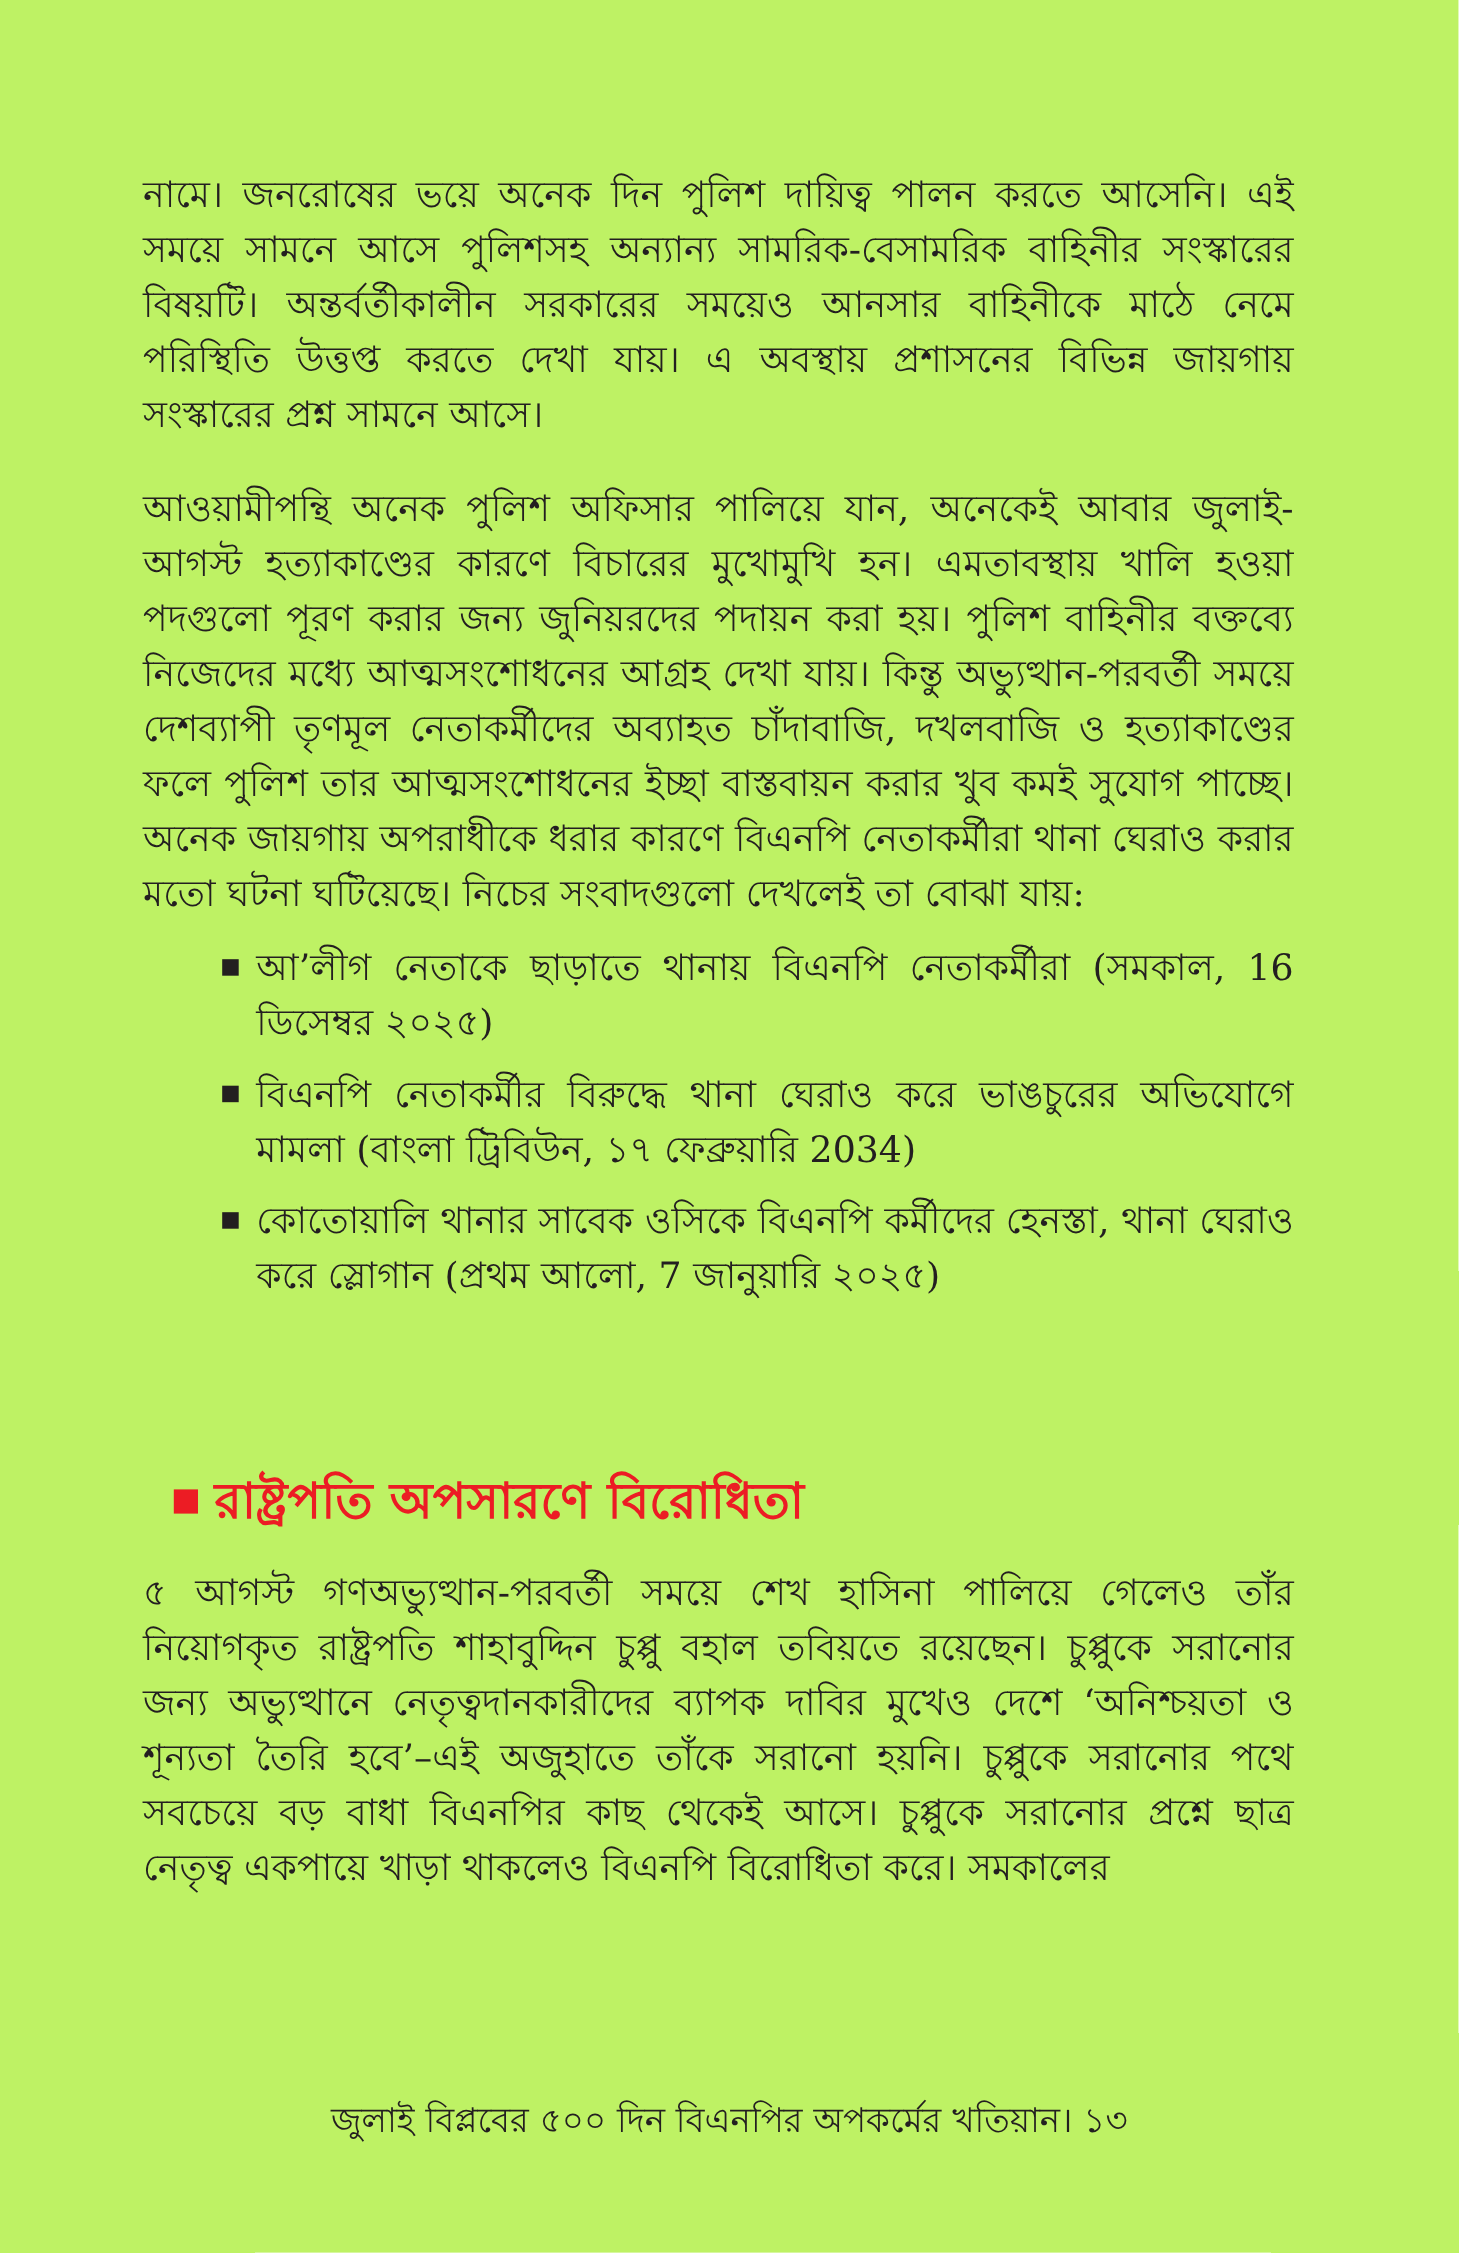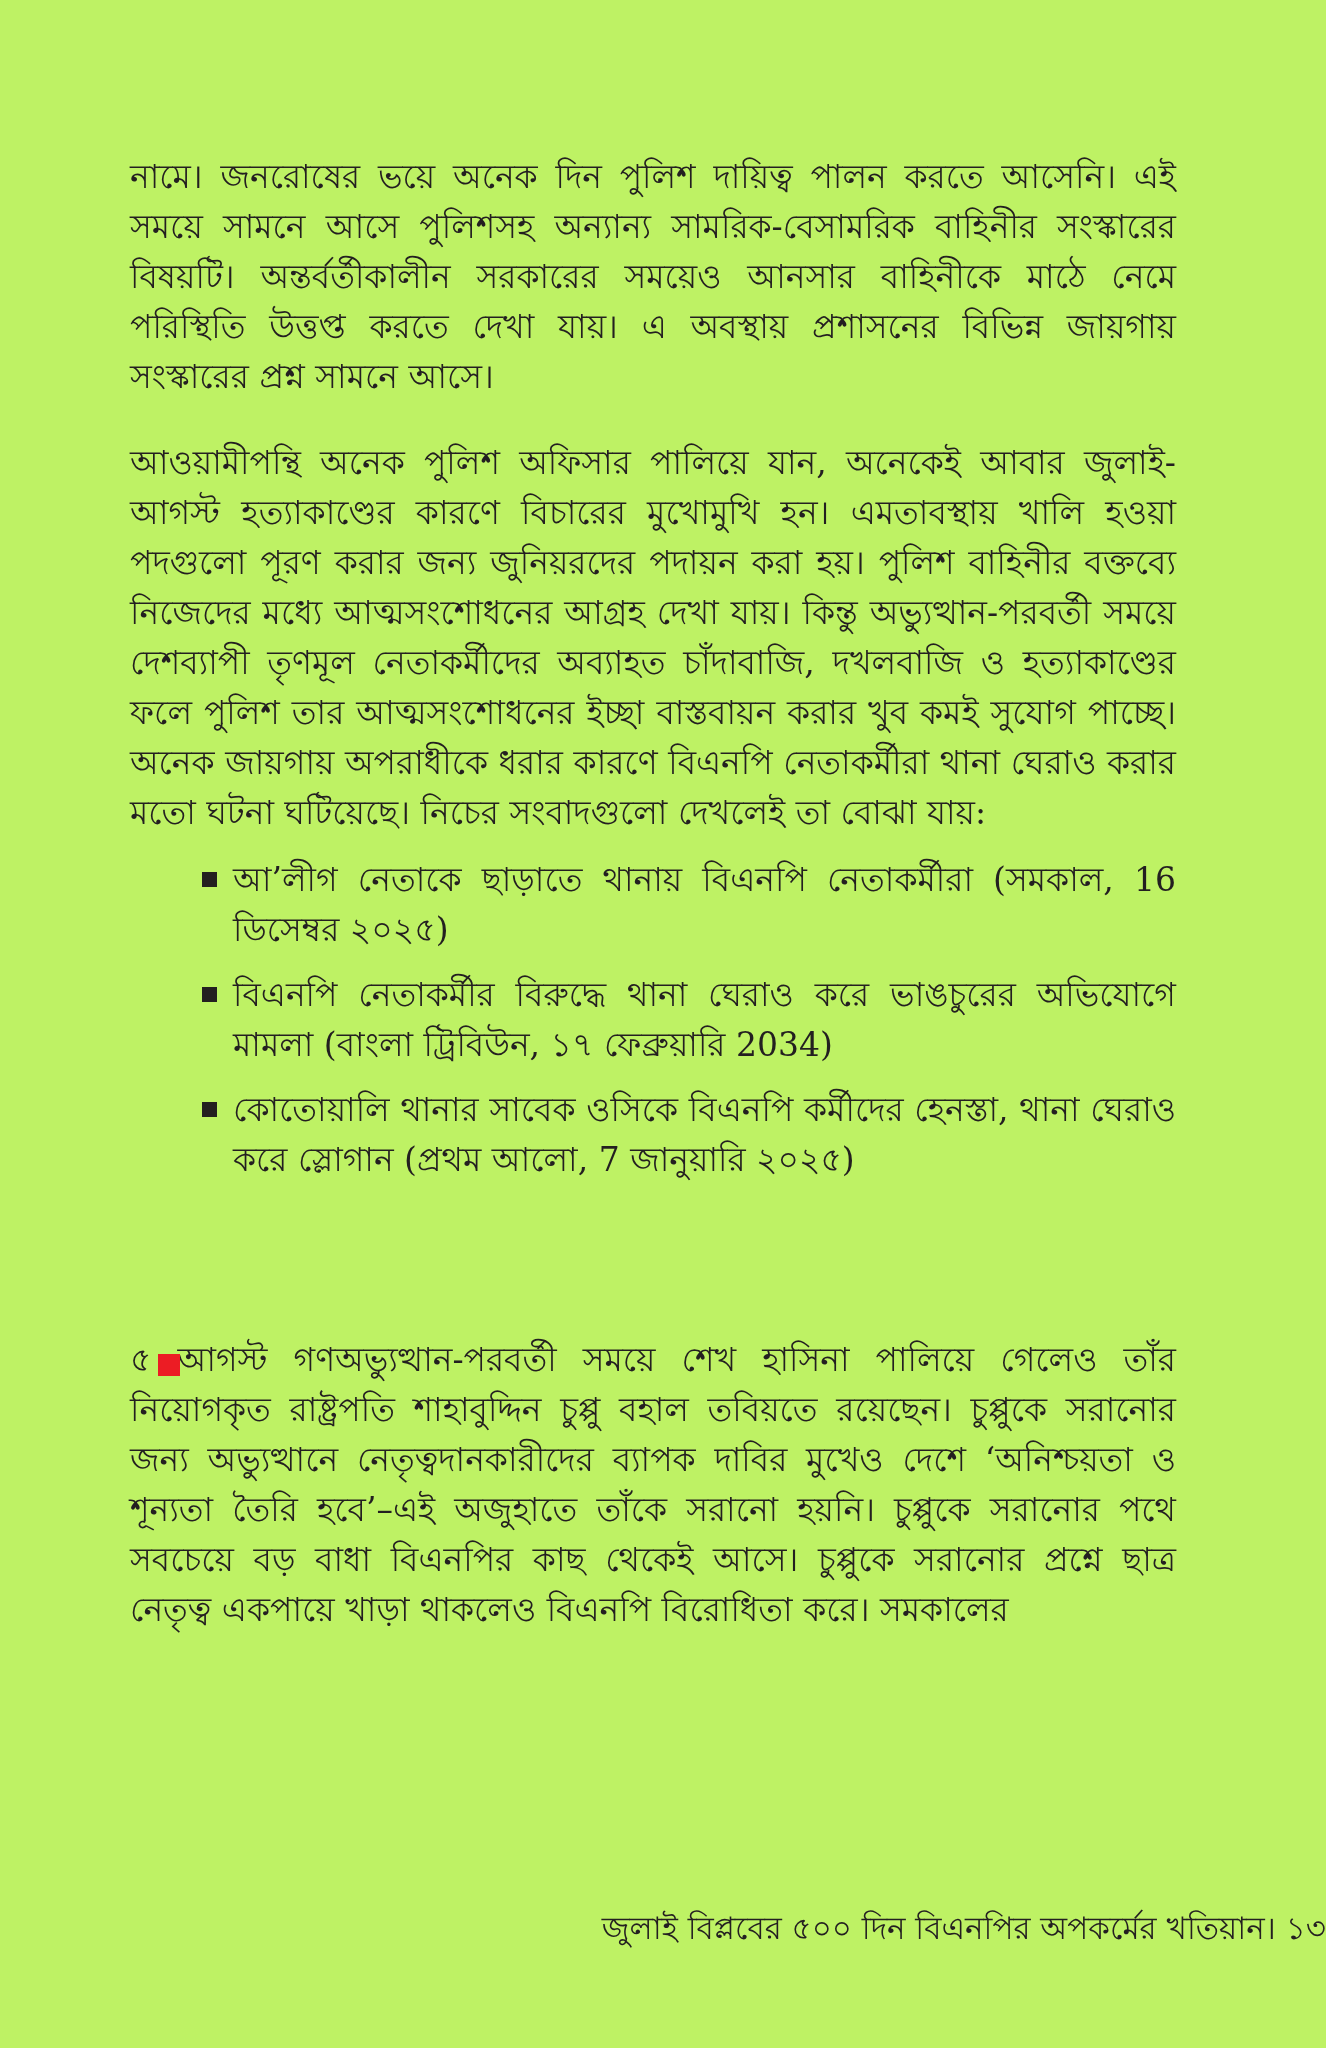--- a/index.html
+++ b/index.html
@@ -71,21 +71,21 @@
   }
   .closing-para {
     margin: 0;
     text-align: justify;
   }
   .page-footer {
     position: absolute;
     left: 0;
     right: 0;
     top: 1906px;
-    text-align: right;
+    text-align: center;
     font-size: 31px;
     line-height: 44px;
     color: #231f20;
   }
 </style>
 </head>
 <body>
 
 <div class="page">
 
@@ -105,20 +105,21 @@
         <span>বিএনপি নেতাকর্মীর বিরুদ্ধে থানা ঘেরাও করে ভাঙচুরের অভিযোগে মামলা (বাংলা ট্রিবিউন, ১৭ ফেব্রুয়ারি 2034)</span>
       </li>
       <li class="news-item">
         <span class="bullet-sq"></span>
         <span>কোতোয়ালি থানার সাবেক ওসিকে বিএনপি কর্মীদের হেনস্তা, থানা ঘেরাও করে স্লোগান (প্রথম আলো, 7 জানুয়ারি ২০২৫)</span>
       </li>
     </ul>
 
     <h2 class="section-heading">
       <span class="heading-sq"></span>
+      <span>রাষ্ট্রপতি অপসারণে বিরোধিতা</span>
     </h2>
 
     <p class="closing-para">৫ আগস্ট গণঅভ্যুত্থান-পরবর্তী সময়ে শেখ হাসিনা পালিয়ে গেলেও তাঁর নিয়োগকৃত রাষ্ট্রপতি শাহাবুদ্দিন চুপ্পু বহাল তবিয়তে রয়েছেন। চুপ্পুকে সরানোর জন্য অভ্যুত্থানে নেতৃত্বদানকারীদের ব্যাপক দাবির মুখেও দেশে ‘অনিশ্চয়তা ও শূন্যতা তৈরি হবে’–এই অজুহাতে তাঁকে সরানো হয়নি। চুপ্পুকে সরানোর পথে সবচেয়ে বড় বাধা বিএনপির কাছ থেকেই আসে। চুপ্পুকে সরানোর প্রশ্নে ছাত্র নেতৃত্ব একপায়ে খাড়া থাকলেও বিএনপি বিরোধিতা করে। সমকালের</p>
 
   </div>
 
   <div class="page-footer">
     <span>জুলাই বিপ্লবের ৫০০ দিন বিএনপির অপকর্মের খতিয়ান</span><span>। </span><span>১৩</span>
   </div>
 

